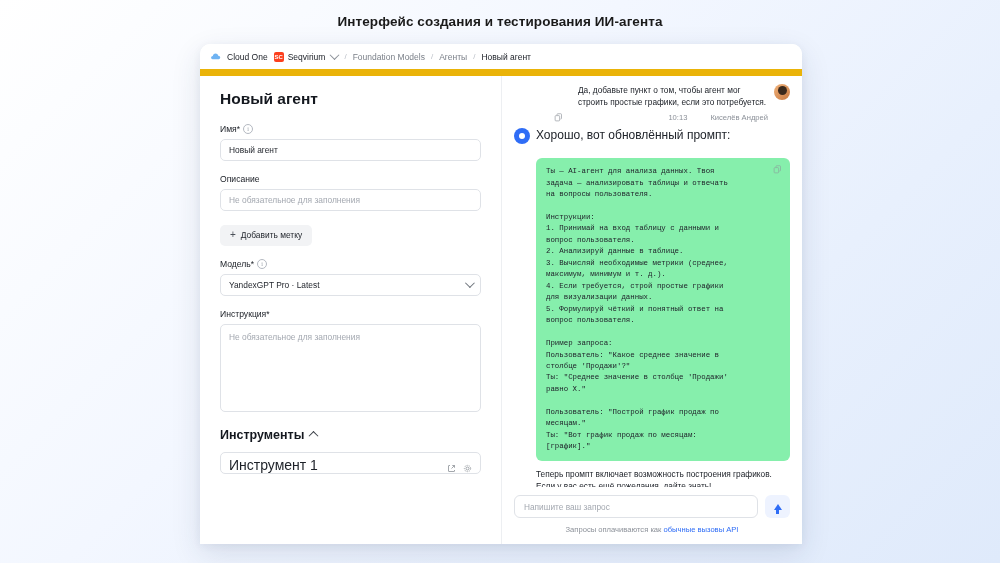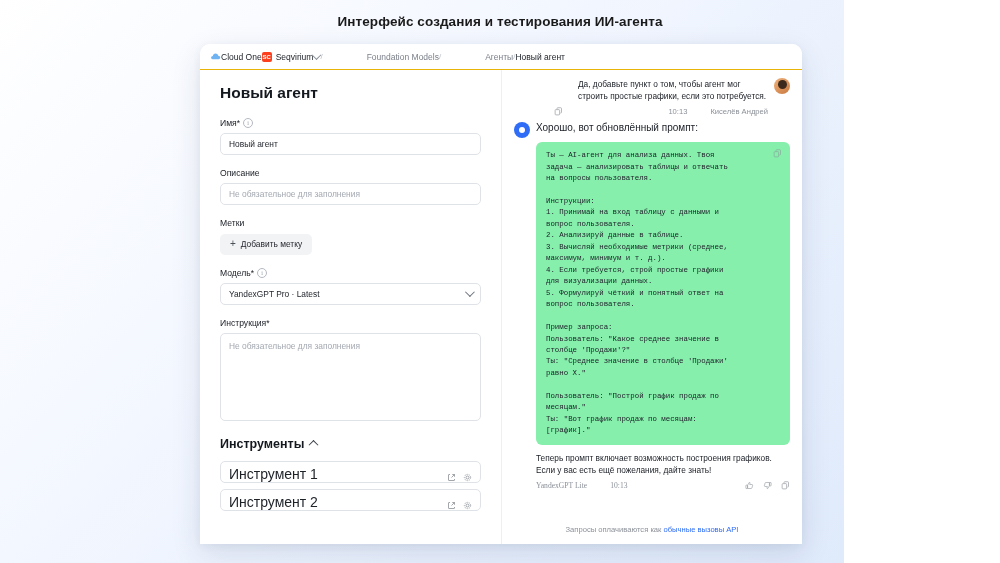--- a/index.html
+++ b/index.html
@@ -6,21 +6,21 @@
     margin: 0;
     padding: 0;
     width: 1000px;
     height: 563px;
     overflow: hidden;
     font-family: "Liberation Sans", sans-serif;
     background: #ffffff;
   }
   .page {
     position: relative;
-    width: 844px;
+    width: 1000px;
     height: 563px;
     background: linear-gradient(135deg, #ffffff 0%, #f3f7ff 40%, #e8f0fd 70%, #dfeafb 100%);
     overflow: hidden;
   }
   .page-title {
     position: absolute;
     top: 14px;
     left: 0;
     width: 1000px;
     text-align: center;
@@ -41,36 +41,36 @@
     overflow: hidden;
     display: flex;
     flex-direction: column;
   }
   
   .topbar {
     height: 25px;
     flex: 0 0 25px;
     display: flex;
     align-items: center;
-    gap: 0;
+    gap: 6px;
     padding: 0 10px;
-    border-bottom: 1px solid #eab308;
+    border-bottom: 7px solid #eab308;
     background: #fff;
     font-size: 8.5px;
     color: #2a2f36;
     white-space: nowrap;
   }
   .cloud-logo {
     width: 11px; height: 9px;
     position: relative;
     display: inline-block;
   }
   .cloud-logo svg { display: block; }
   .crumb { color: #20242b; }
-  .crumb.dim { color: #7b8089; margin-left: 44px; }
+  .crumb.dim { color: #7b8089; }
   .crumb-sep { color: #b9bec6; font-size: 8px; }
   .org-badge {
     display: inline-flex;
     align-items: center;
     gap: 4px;
   }
   .org-square {
     width: 10px; height: 10px;
     background: #fc3f1d;
     border-radius: 2px;
@@ -283,23 +283,23 @@
   .bot-avatar::after {
     content: "";
     position: absolute;
     width: 6px; height: 6px;
     border-radius: 50%;
     background: #fff;
     left: 5px; top: 5px;
   }
   .bot-block { flex: 1 1 auto; min-width: 0; }
   .bot-intro {
-    font-size: 10px;
+    font-size: 12px;
     color: #20242b;
-    margin-bottom: 9px;
+    margin-bottom: 16px;
   }
   .code-card {
     background: #86efac;
     border-radius: 6px;
     padding: 8px 10px;
     position: relative;
     margin-bottom: 7px;
   }
   .code-card pre {
     margin: 0;
@@ -428,23 +428,20 @@
           <span>Новый агент</span>
         </div>
 
         <div class="field-label">
           <span>Описание</span>
         </div>
         <div class="input placeholder">
           <span>Не обязательное для заполнения</span>
         </div>
 
-        <div class="field-label">
-          <span>Метки</span>
-        </div>
         <div class="add-tag-btn">
           <span class="plus">+</span>
           <span>Добавить метку</span>
         </div>
 
         <div class="field-label">
           <span>Модель*</span>
           <span class="info-icon">i</span>
         </div>
         <div class="input select">
@@ -471,33 +468,20 @@
               <path d="M4 2H2.5A.5.5 0 002 2.5v7a.5.5 0 00.5.5h7a.5.5 0 00.5-.5V8" fill="none" stroke="#6f757d" stroke-width="1"></path>
               <path d="M7 2h3v3M10 2L6 6" fill="none" stroke="#6f757d" stroke-width="1"></path>
             </svg>
             <svg class="ico" viewBox="0 0 12 12">
               <circle cx="6" cy="6" r="2" fill="none" stroke="#6f757d" stroke-width="1"></circle>
               <circle cx="6" cy="6" r="4.2" fill="none" stroke="#6f757d" stroke-width="1" stroke-dasharray="1.6 1.4"></circle>
             </svg>
           </span>
         </div>
 
-        <div class="tool-row">
-          <span>Инструмент 2</span>
-          <span class="tool-icons">
-            <svg class="ico" viewBox="0 0 12 12">
-              <path d="M4 2H2.5A.5.5 0 002 2.5v7a.5.5 0 00.5.5h7a.5.5 0 00.5-.5V8" fill="none" stroke="#6f757d" stroke-width="1"></path>
-              <path d="M7 2h3v3M10 2L6 6" fill="none" stroke="#6f757d" stroke-width="1"></path>
-            </svg>
-            <svg class="ico" viewBox="0 0 12 12">
-              <circle cx="6" cy="6" r="2" fill="none" stroke="#6f757d" stroke-width="1"></circle>
-              <circle cx="6" cy="6" r="4.2" fill="none" stroke="#6f757d" stroke-width="1" stroke-dasharray="1.6 1.4"></circle>
-            </svg>
-          </span>
-        </div>
       </div>
 
       <div class="right">
         <div class="chat-scroll">
 
           <div class="msg-user">
             <div class="user-block">
               <div class="user-text">Да, добавьте пункт о том, чтобы агент мог строить простые графики, если это потребуется.</div>
               <div class="user-meta">
                 <svg class="ico" viewBox="0 0 12 12">
@@ -571,20 +555,28 @@
                     <path d="M4 3V2a1 1 0 011-1h4a1 1 0 011 1v5a1 1 0 01-1 1H8.5" fill="none" stroke="#8b9098" stroke-width="1"></path>
                   </svg>
                 </span>
               </div>
             </div>
           </div>
 
         </div>
 
         <div class="composer">
+          <div class="composer-row">
+            <div class="composer-input">
+              <span>Напишите ваш запрос</span>
+            </div>
+            <div class="send-btn">
+              <span class="send-arrow"></span>
+            </div>
+          </div>
           <div class="composer-note">
             <span>Запросы оплачиваются как </span><a href="#">обычные вызовы API</a>
           </div>
         </div>
       </div>
 
     </div>
   </div>
 </div>
 

